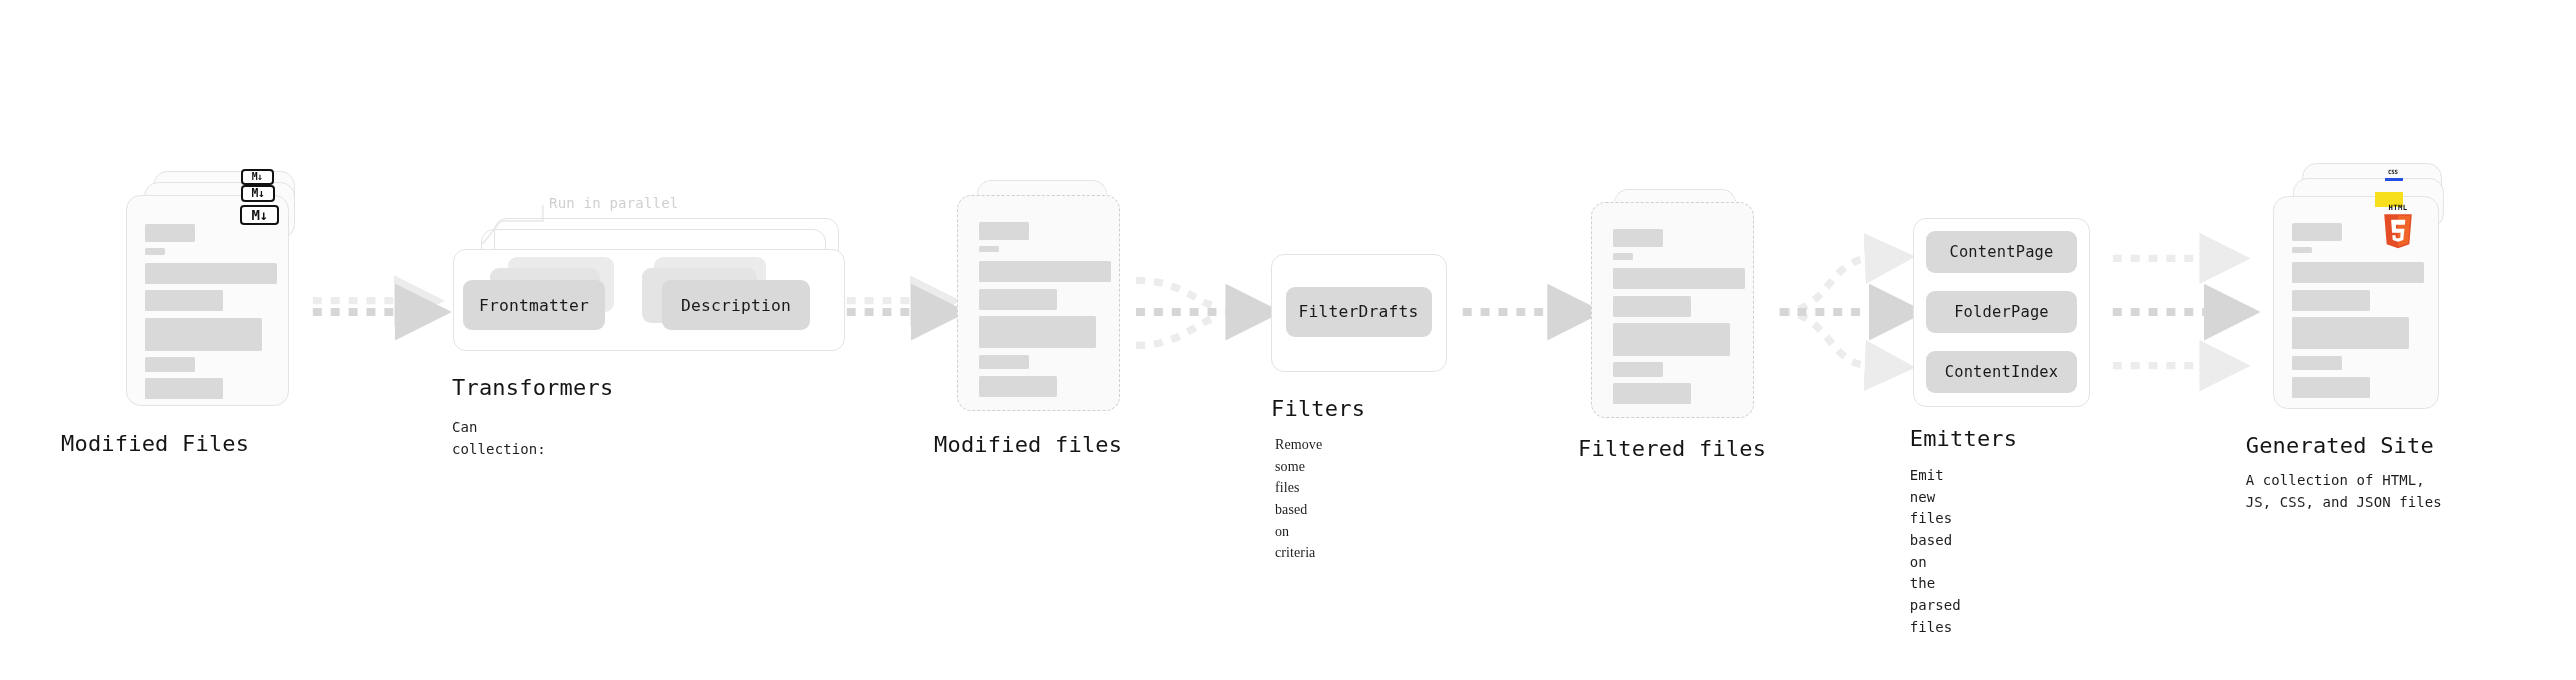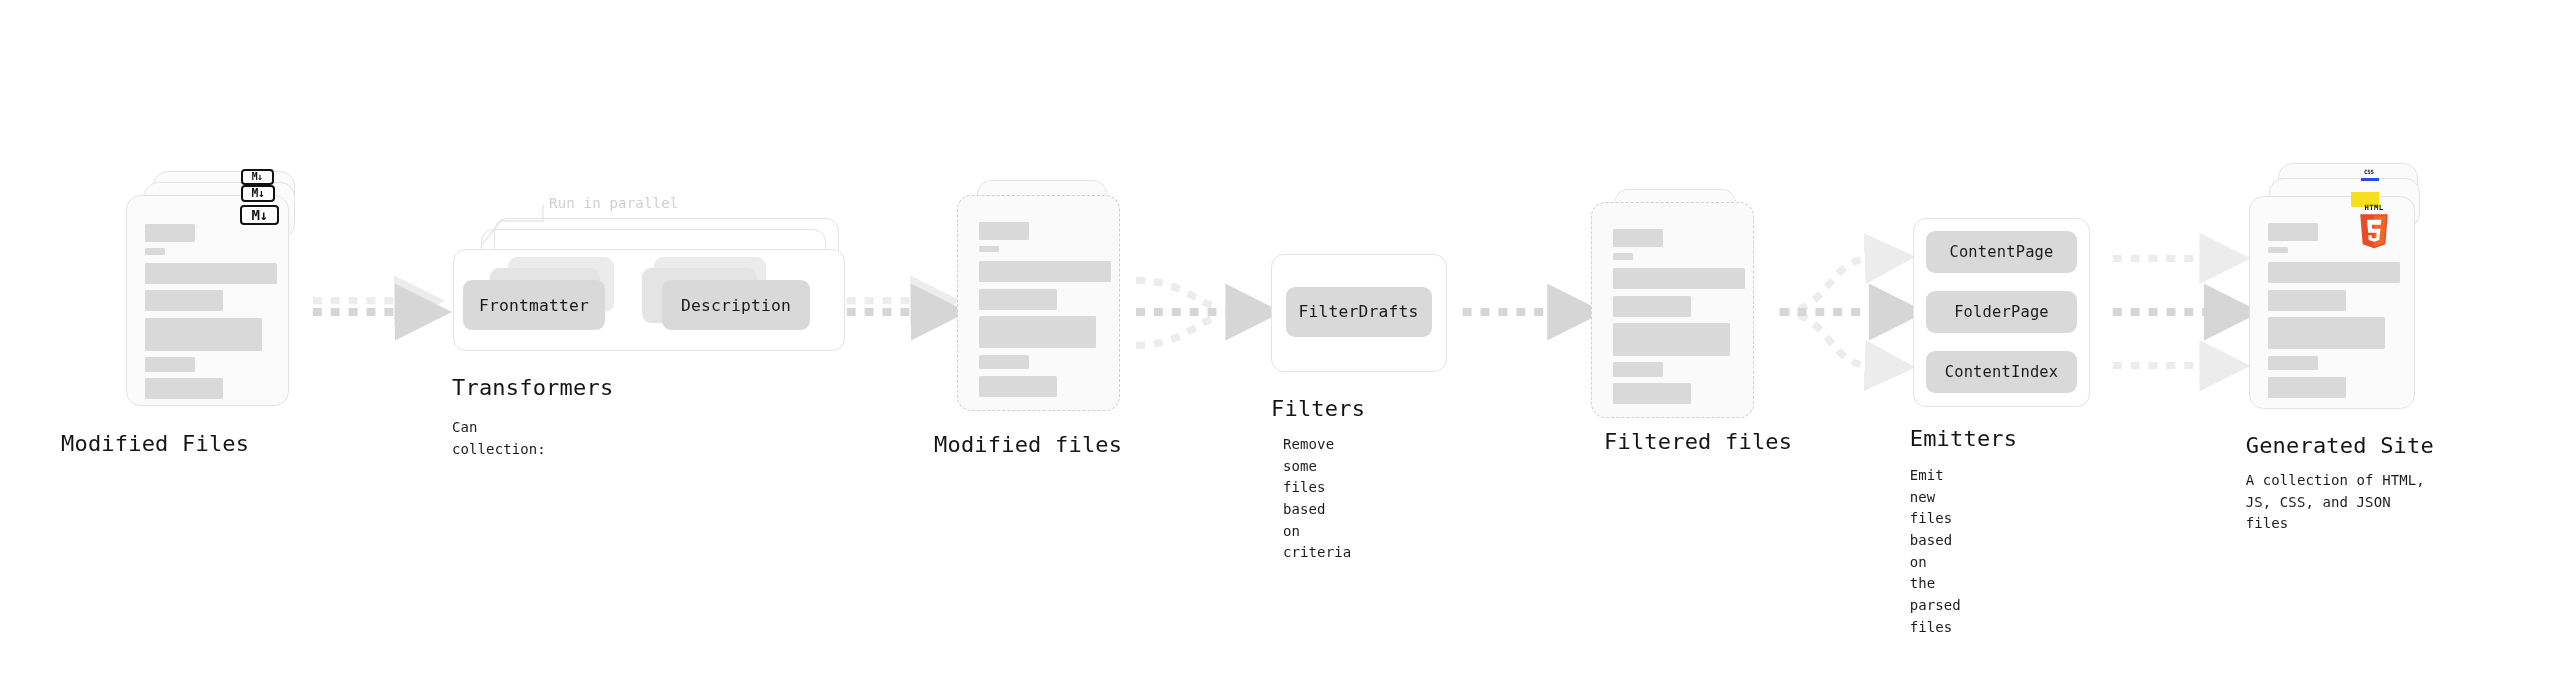--- a/index.html
+++ b/index.html
@@ -268,60 +268,60 @@
     </div>
     <div class="title" style="left:-23px; top:252px;">Modified files</div>
   </div>
 
   <div class="node" style="left:1271px; top:254px;">
     <div class="proc-box" style="left:0px; top:0px; width:176px; height:118px;"></div>
     <div class="chip" style="left:14.6px; top:32.5px; width:146px; height:50px;">
       <span>FilterDrafts</span>
     </div>
     <div class="title" style="left:0px; top:142px;">Filters</div>
-    <div class="subtitle" style="left:12px; top:180px;">Remove some files based
+    <div class="subtitle" style="left:4px; top:180px;font-family:Liberation Serif, serif;">Remove some files based
 on criteria</div>
   </div>
 
   <div class="node" style="left:1591px; top:189px;">
     <div class="doc-stack" style="width:175px;height:236px;">
       <div class="doc-card dotted-top" style="left:23px; top:0px; width:122px; height:46px;"></div>
       <div class="doc-card dashed" style="left:0px; top:13px; width:163px; height:216px;">
         <div class="doc-body">
           <div class="bar" style="left:21px;top:26px;width:50px;height:18px;"></div>
           <div class="bar" style="left:21px;top:50px;width:19.5px;height:6.5px;"></div>
           <div class="bar" style="left:21px;top:65px;width:132px;height:21px;"></div>
           <div class="bar" style="left:21px;top:93px;width:78px;height:21px;"></div>
           <div class="bar" style="left:21px;top:120px;width:117px;height:32.5px;"></div>
           <div class="bar" style="left:21px;top:159px;width:50px;height:14.6px;"></div>
           <div class="bar" style="left:21px;top:180px;width:78px;height:21px;"></div>
         </div>
       </div>
     </div>
-    <div class="title" style="left:-13px; top:240px;margin-left:26px;">Filtered files</div>
+    <div class="title" style="left:-13px; top:247px;">Filtered files</div>
   </div>
 
   <div class="node" style="left:1913px; top:218px;">
     <div class="proc-box" style="left:0px; top:0px; width:177px; height:189px;"></div>
     <div class="chip" style="left:13px; top:13px; width:151px; height:42px; font-size:15.4px;">
       <span>ContentPage</span>
     </div>
     <div class="chip" style="left:13px; top:73px; width:151px; height:42px; font-size:15.4px;">
       <span>FolderPage</span>
     </div>
     <div class="chip" style="left:13px; top:133px; width:151px; height:42px; font-size:15.4px;">
       <span>ContentIndex</span>
     </div>
     <div class="title" style="left:-3.3px; top:208px;">Emitters</div>
     <div class="subtitle" style="left:-3.3px; top:247px;">Emit new files based on
 the parsed files</div>
   </div>
 
   <div class="node" style="left:2249px; top:163px;">
-    <div class="doc-stack" style="width:183px;height:172px;">
+    <div class="doc-stack" style="width:183px;height:172px;margin-left:24px;">
       <div class="doc-card" style="left:29px; top:0px; width:140px; height:50px;"></div>
       <div class="doc-card" style="left:19.5px; top:14.6px; width:151px; height:50px;"></div>
       <div class="doc-card" style="left:0px; top:32.5px; width:166px; height:213px;">
         <div class="doc-body">
           <div class="bar" style="left:18px;top:26px;width:50px;height:18px;"></div>
           <div class="bar" style="left:18px;top:50px;width:19.5px;height:6.5px;"></div>
           <div class="bar" style="left:18px;top:65px;width:132px;height:21px;"></div>
           <div class="bar" style="left:18px;top:93px;width:78px;height:21px;"></div>
           <div class="bar" style="left:18px;top:120px;width:117px;height:32.5px;"></div>
           <div class="bar" style="left:18px;top:159px;width:50px;height:14.6px;"></div>

